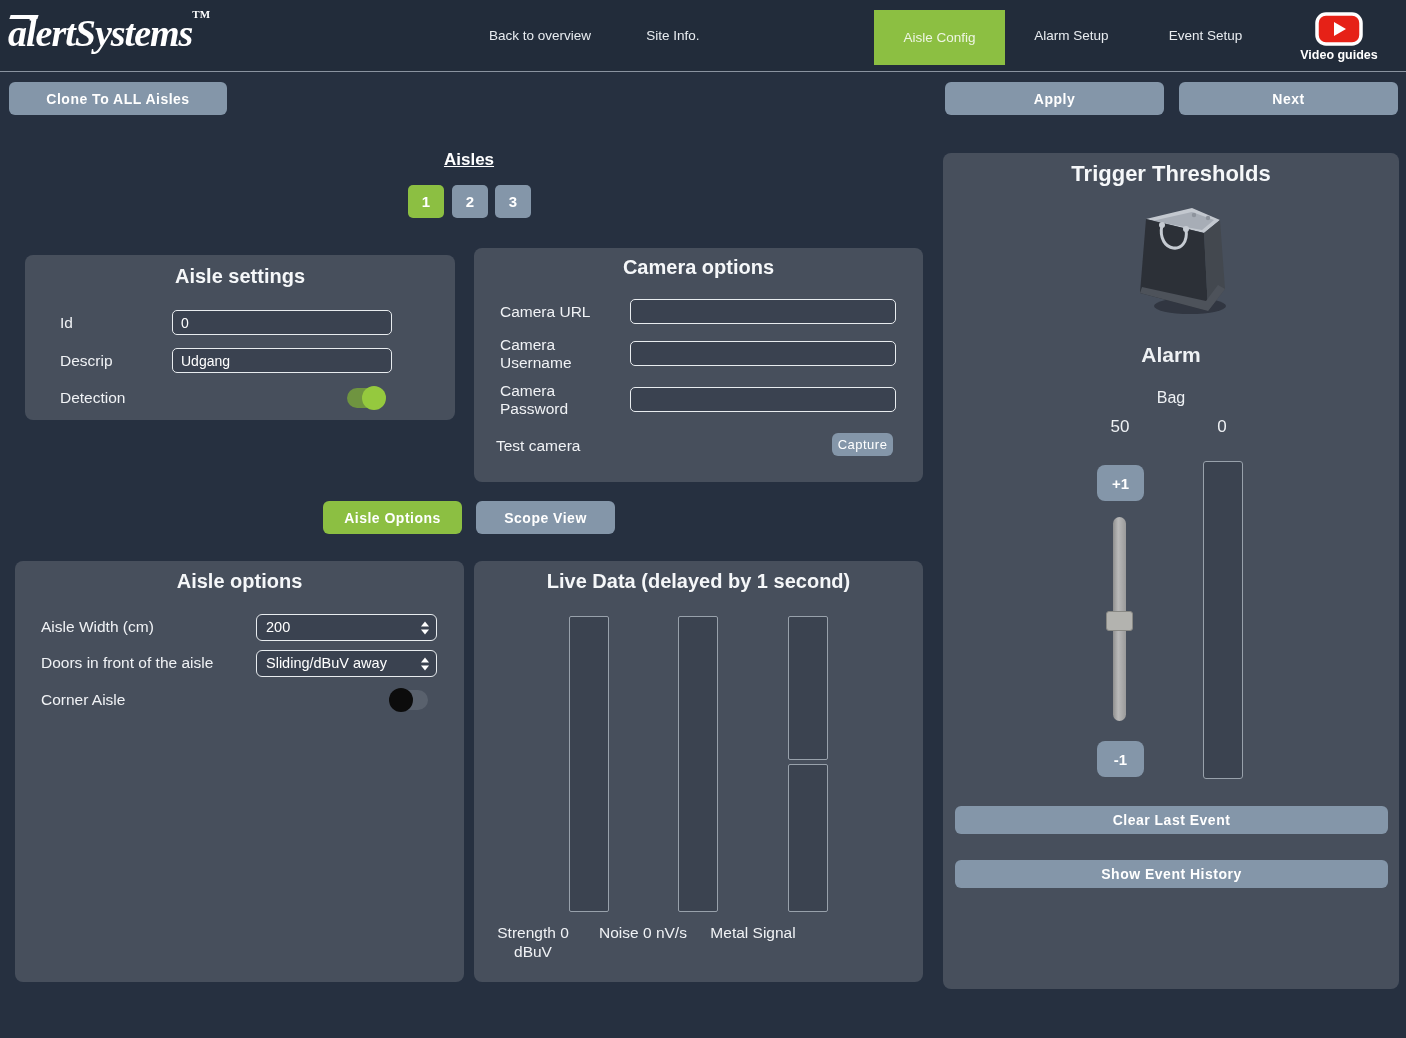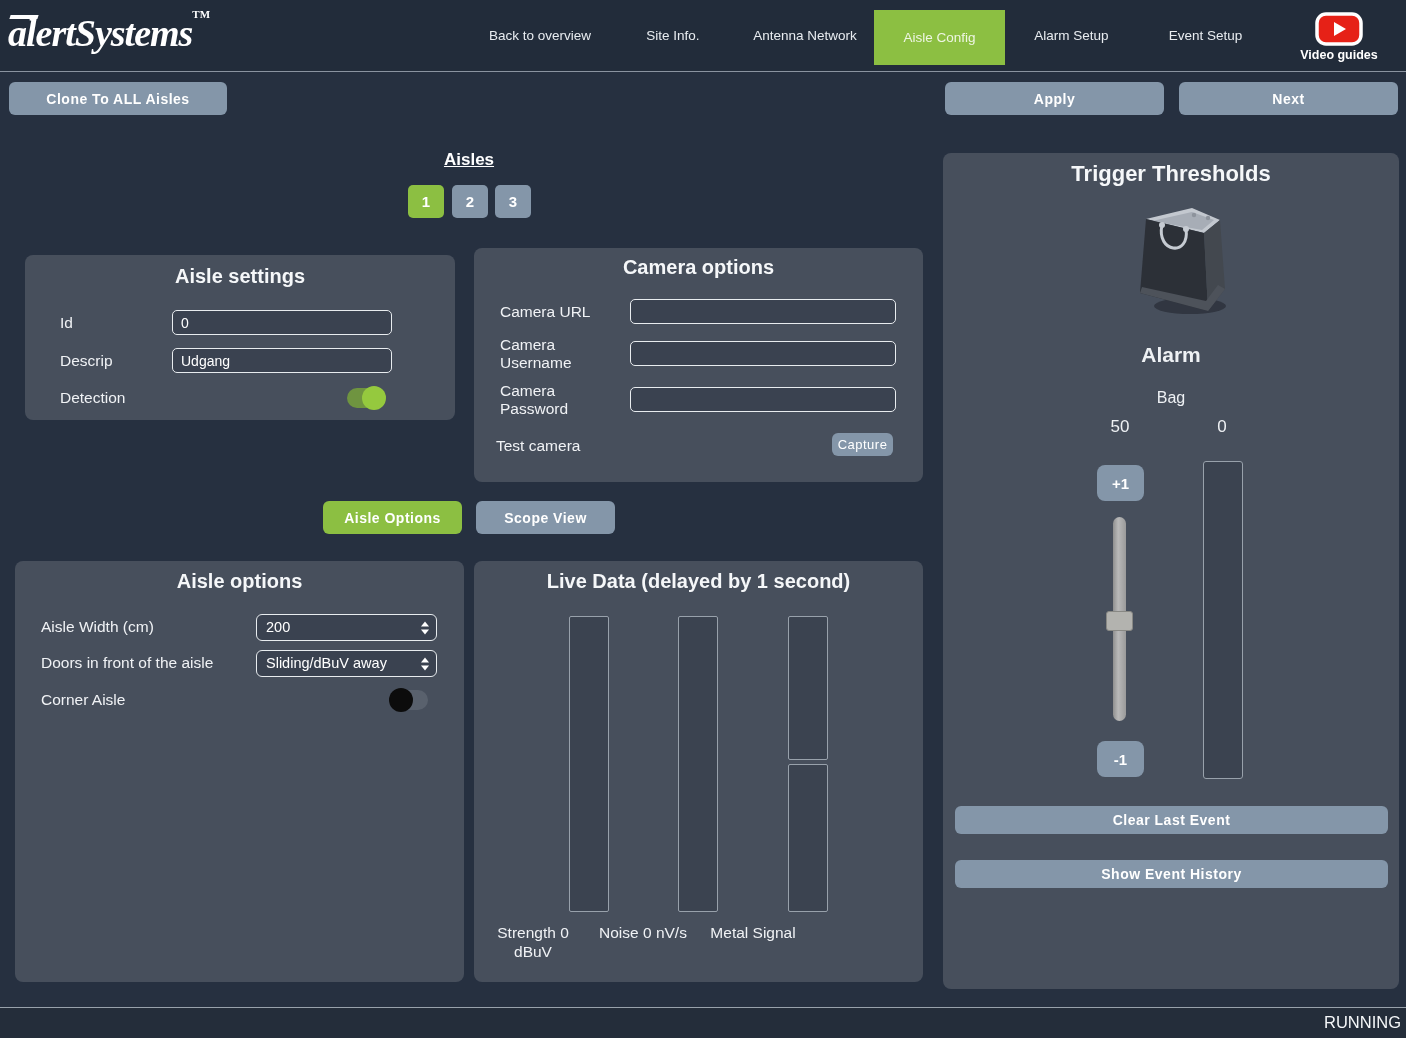--- a/index.html
+++ b/index.html
@@ -81,21 +81,20 @@
 </head>
 <body>
 
 <div class="screen">
 
   <div class="header">
     <div class="logo"><span class="ol">al</span><span>ert</span><span>Systems</span><sup>TM</sup></div>
 
     <div class="nav-item" style="left:470px;width:140px;">Back to overview</div>
     <div class="nav-item" style="left:628px;width:90px;">Site Info.</div>
-    <div class="nav-item" style="left:745px;width:120px;">Antenna Network</div>
     <div class="nav-item active" style="left:874px;width:131px;">Aisle Config</div>
     <div class="nav-item" style="left:1029px;width:85px;">Alarm Setup</div>
     <div class="nav-item" style="left:1163px;width:85px;">Event Setup</div>
 
     <div class="video-guides">
       <svg width="48" height="34" viewBox="0 0 48 34">
         <rect x="2" y="2" width="44" height="30" rx="9" fill="#e62117" stroke="#fff" stroke-width="3.5"></rect>
         <polygon points="19,10 19,24 31,17" fill="#fff"></polygon>
       </svg>
       <div class="vg-label">Video guides</div>
@@ -199,17 +198,14 @@
     <div class="slider-track">
       <div class="slider-handle"></div>
     </div>
     <button class="stepper" style="left:154px;top:588px;">-1</button>
     <div class="meter"></div>
 
     <button class="btn btn-grey wide-btn" style="top:653px;">Clear Last Event</button>
     <button class="btn btn-grey wide-btn" style="top:707px;">Show Event History</button>
   </div>
 
-  <div class="footer">
-    <div class="status">RUNNING</div>
-  </div>
 
 </div>
 
 </body></html>

